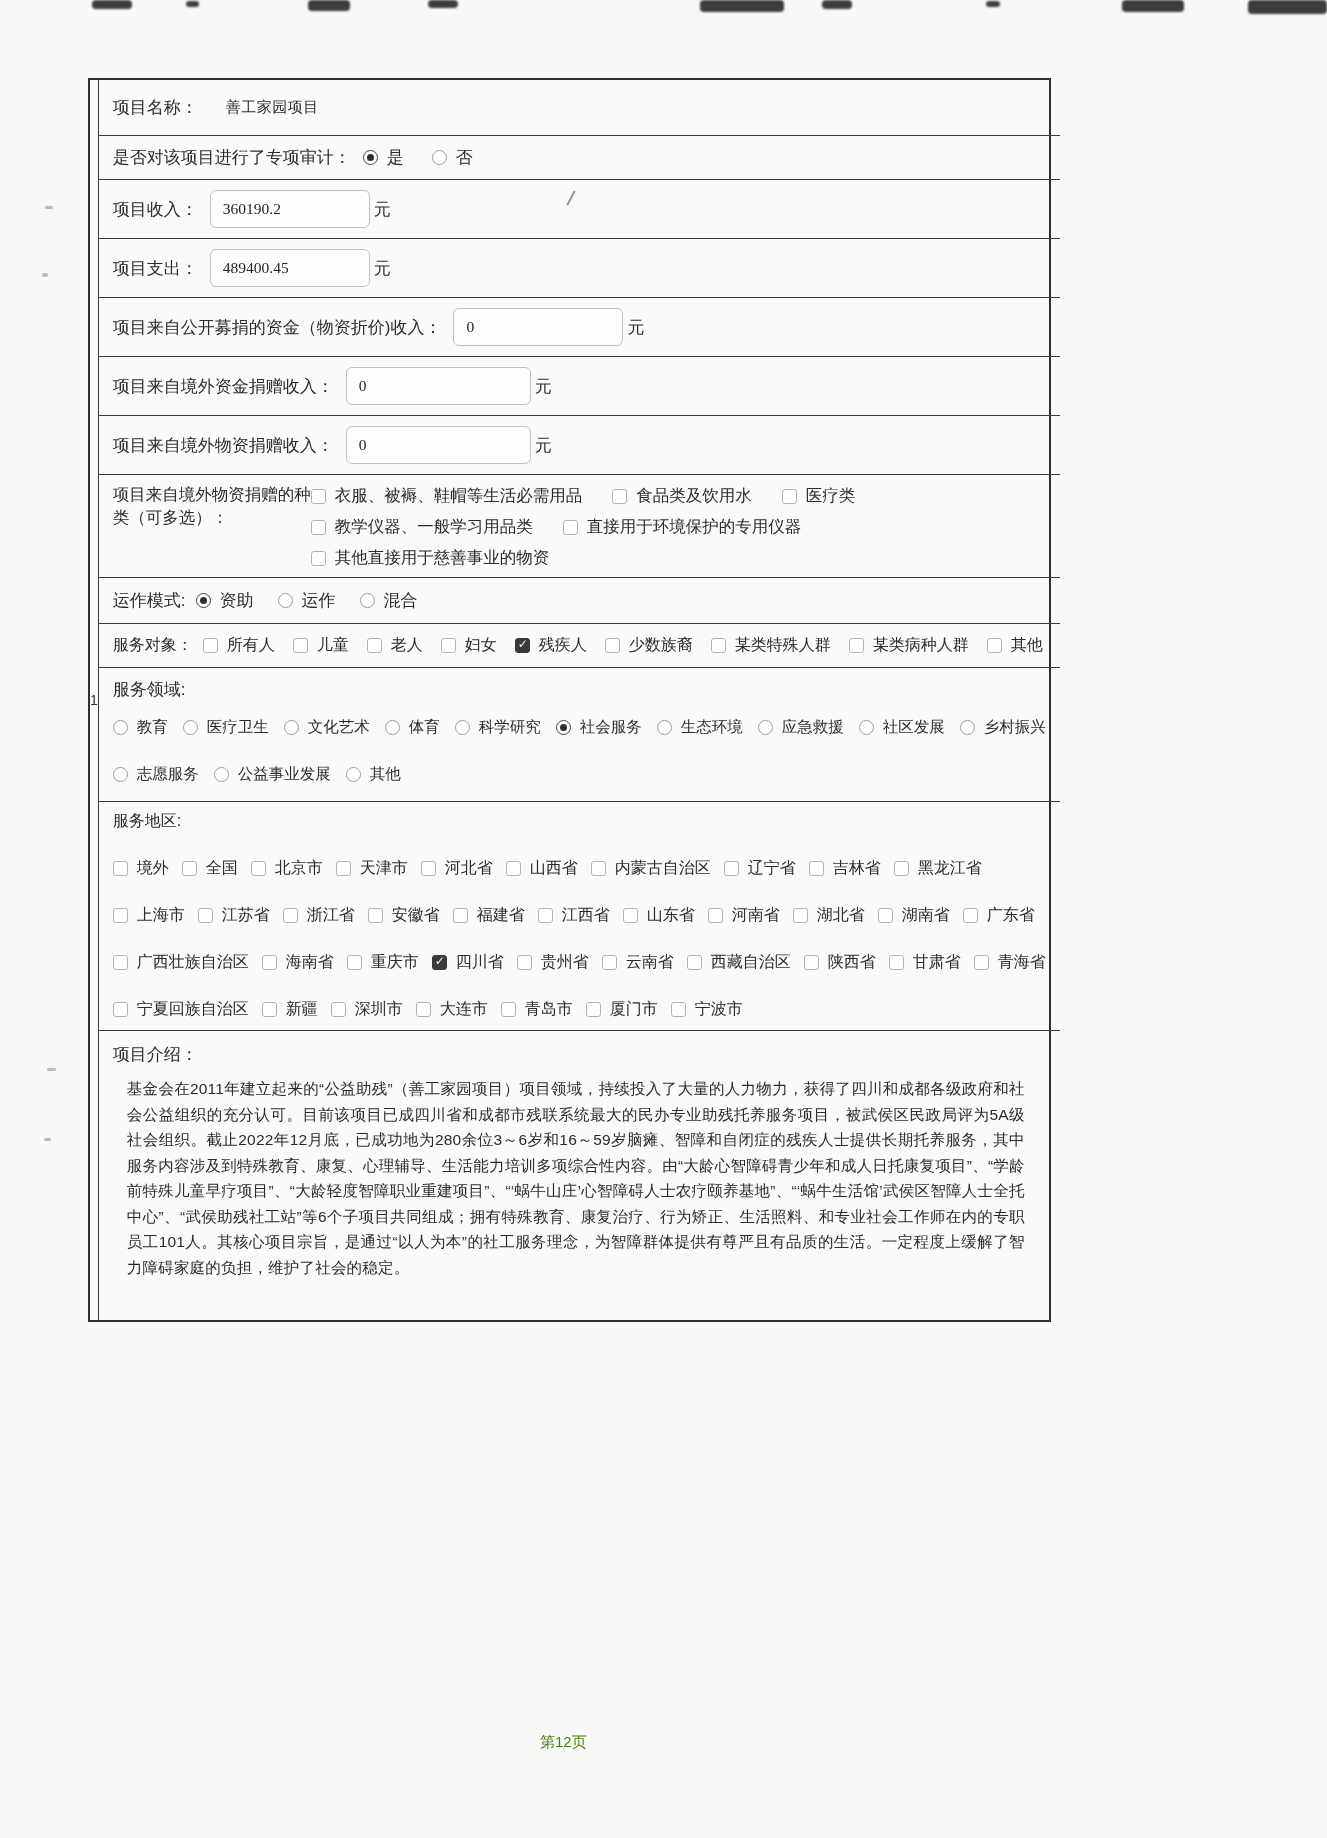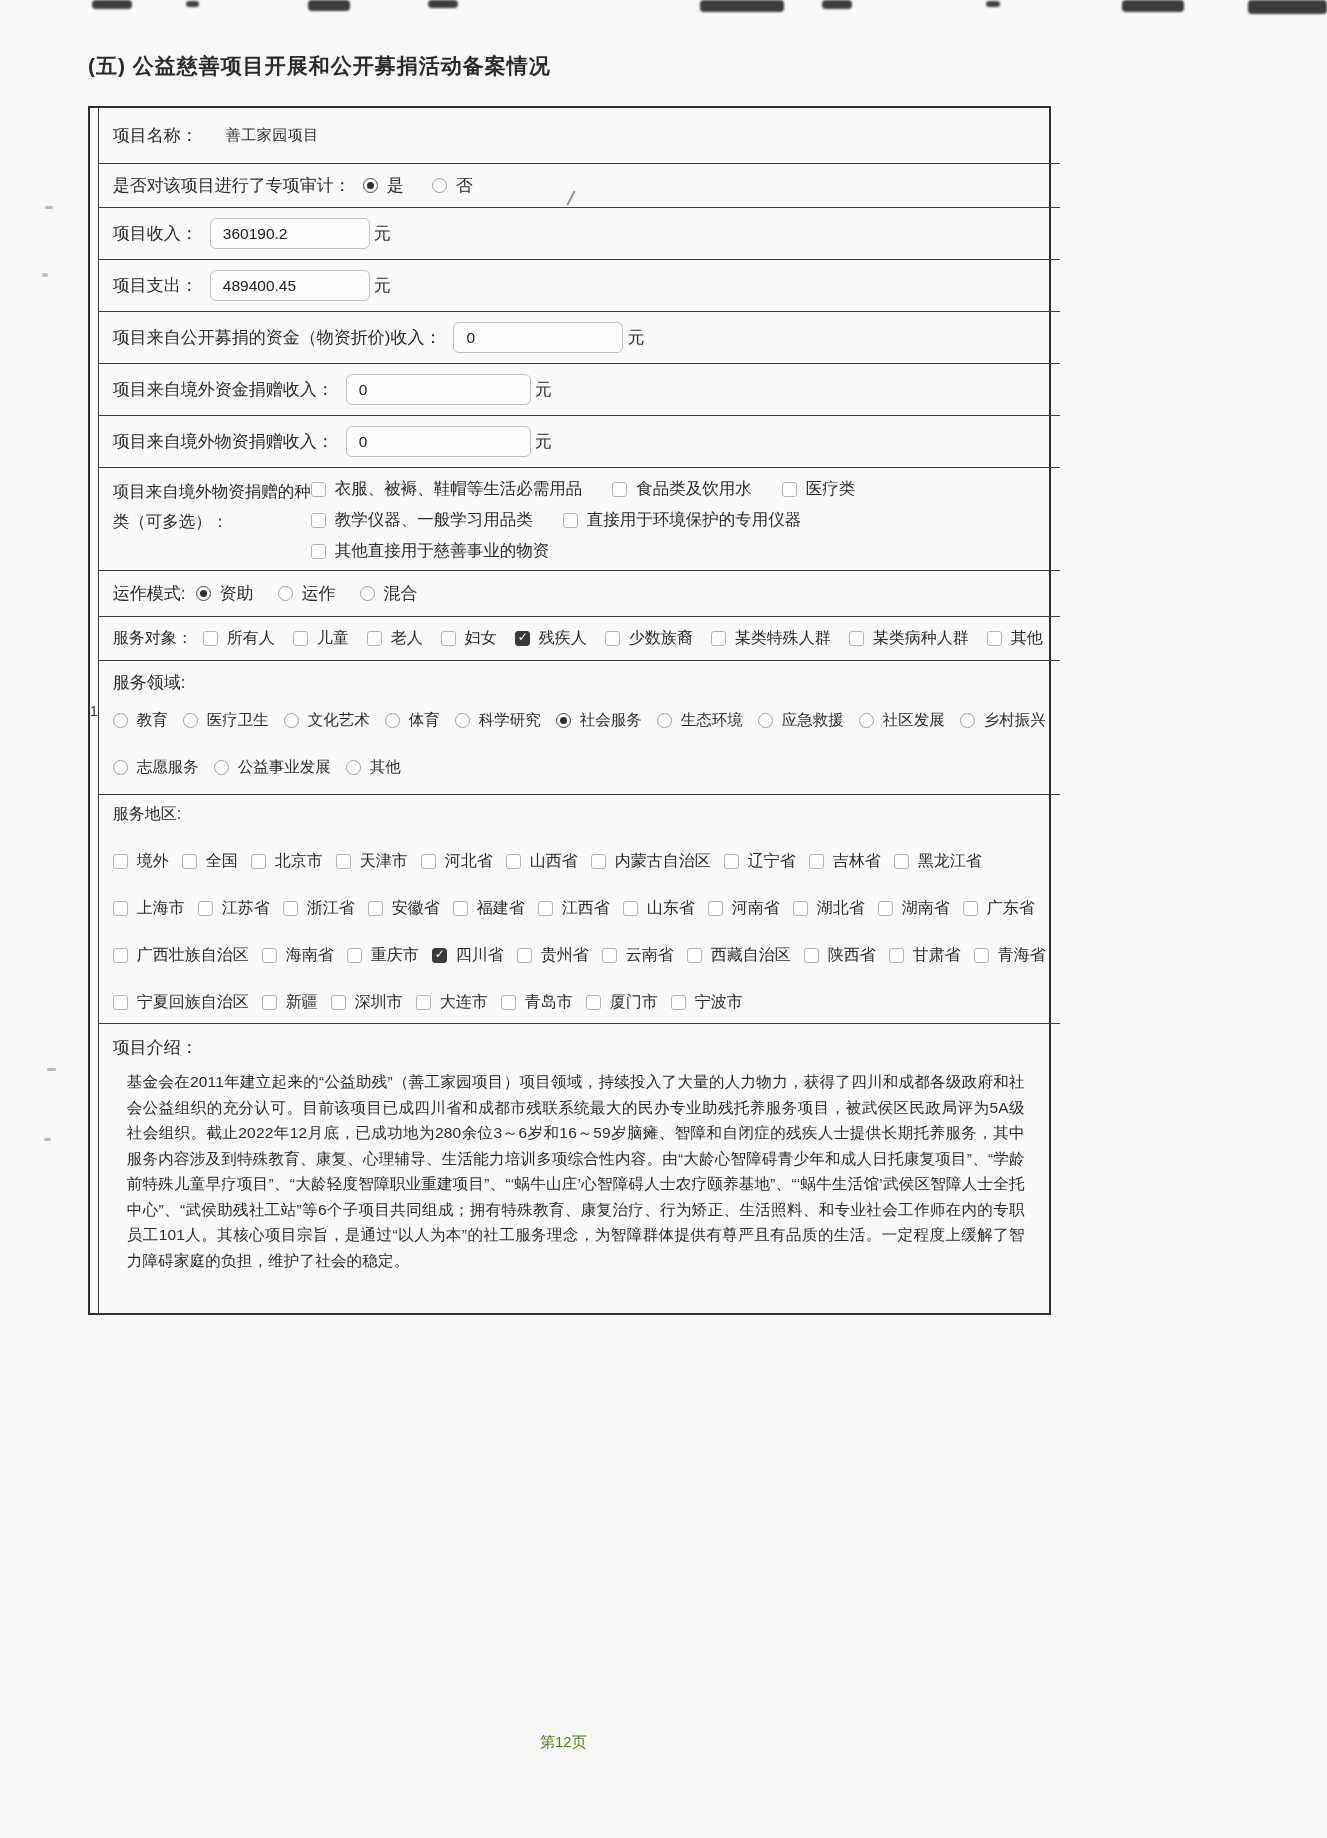--- a/index.html
+++ b/index.html
@@ -44,23 +44,24 @@
   .inline { display:flex; align-items:center; }
   .lbl { white-space:nowrap; }
 
   .name-row { padding: 16px 14px; }
   .name-val { font-size:15px; margin-left:28px; letter-spacing:.5px; }
 
   
   .ibox {
     display:inline-flex; align-items:center;
     border:1.5px solid #c2c2c0; border-radius:6px;
-    background:#fdfdfc; height:31px; padding:0 12px;
+    background:#fdfdfc; height:38px; padding:0 12px;
     font-size:15.5px; color:#222;
     margin-left:12px;
+    font-family:Liberation Serif, serif;
   }
   .w160 { width:160px; } .w170 { width:170px; } .w185 { width:185px; }
   .unit { font-size:17px; margin-left:4px; }
 
   
   .opt { display:inline-flex; align-items:center; gap:9px; cursor:default; white-space:nowrap; }
   .cb {
     width:15px; height:15px; border:1.5px solid #b3b3b0; border-radius:3px;
     background:#fff; display:inline-block; position:relative; flex:none;
   }
@@ -76,21 +77,21 @@
   .rd.checked { border-color:#444; }
   .rd.checked::after {
     content:""; position:absolute; left:3px; top:3px;
     width:7px; height:7px; border-radius:50%; background:#2e2e2e;
   }
 
   .audit-row .opts { display:inline-flex; gap:28px; margin-left:12px; }
 
   
   .goods-row { display:flex; align-items:flex-start; padding: 8px 14px; }
-  .goods-lbl { width:198px; font-size:16.5px; line-height:30px; }
+  .goods-lbl { width:198px; font-size:16.5px; line-height:23px; }
   .goods-opts { flex:1; display:flex; flex-wrap:wrap; column-gap:30px; row-gap:9px; font-size:16.5px; padding-top:2px; }
 
   .mode-row .opts { display:inline-flex; gap:24px; margin-left:10px; }
   .mode-row, .target-row { padding: 11px 14px; }
   .target-row { font-size:16px; }
   .target-row .opts { display:inline-flex; gap:18px; margin-left:10px; }
 
   .fields-row { padding: 10px 14px 16px 14px; }
   .fields-row .opt-line { display:flex; gap:15px; font-size:15.5px; }
   .fields-row .opt-line.l1 { margin-top:16px; }
@@ -130,21 +131,20 @@
 
 <div class="dash-mark" style="left:45px;top:206px;width:8px;height:3px;"></div>
 <div class="dash-mark" style="left:42px;top:273px;width:6px;height:4px;"></div>
 <div class="dash-mark" style="left:47px;top:1068px;width:9px;height:3px;"></div>
 <div class="dash-mark" style="left:44px;top:1138px;width:7px;height:3px;"></div>
 
 <div class="pen-slash" style="left:570px;top:190px;"></div>
 
 <div class="content">
 
-  <div class="sec-title">(五) 公益慈善项目开展和公开募捐活动备案情况</div>
 
   <div class="form-table">
     <div class="idx-col">1</div>
 
     <div class="rows-col">
 
       <div class="row name-row inline">
         <span class="lbl">项目名称：</span>
         <span class="name-val">善工家园项目</span>
       </div>

